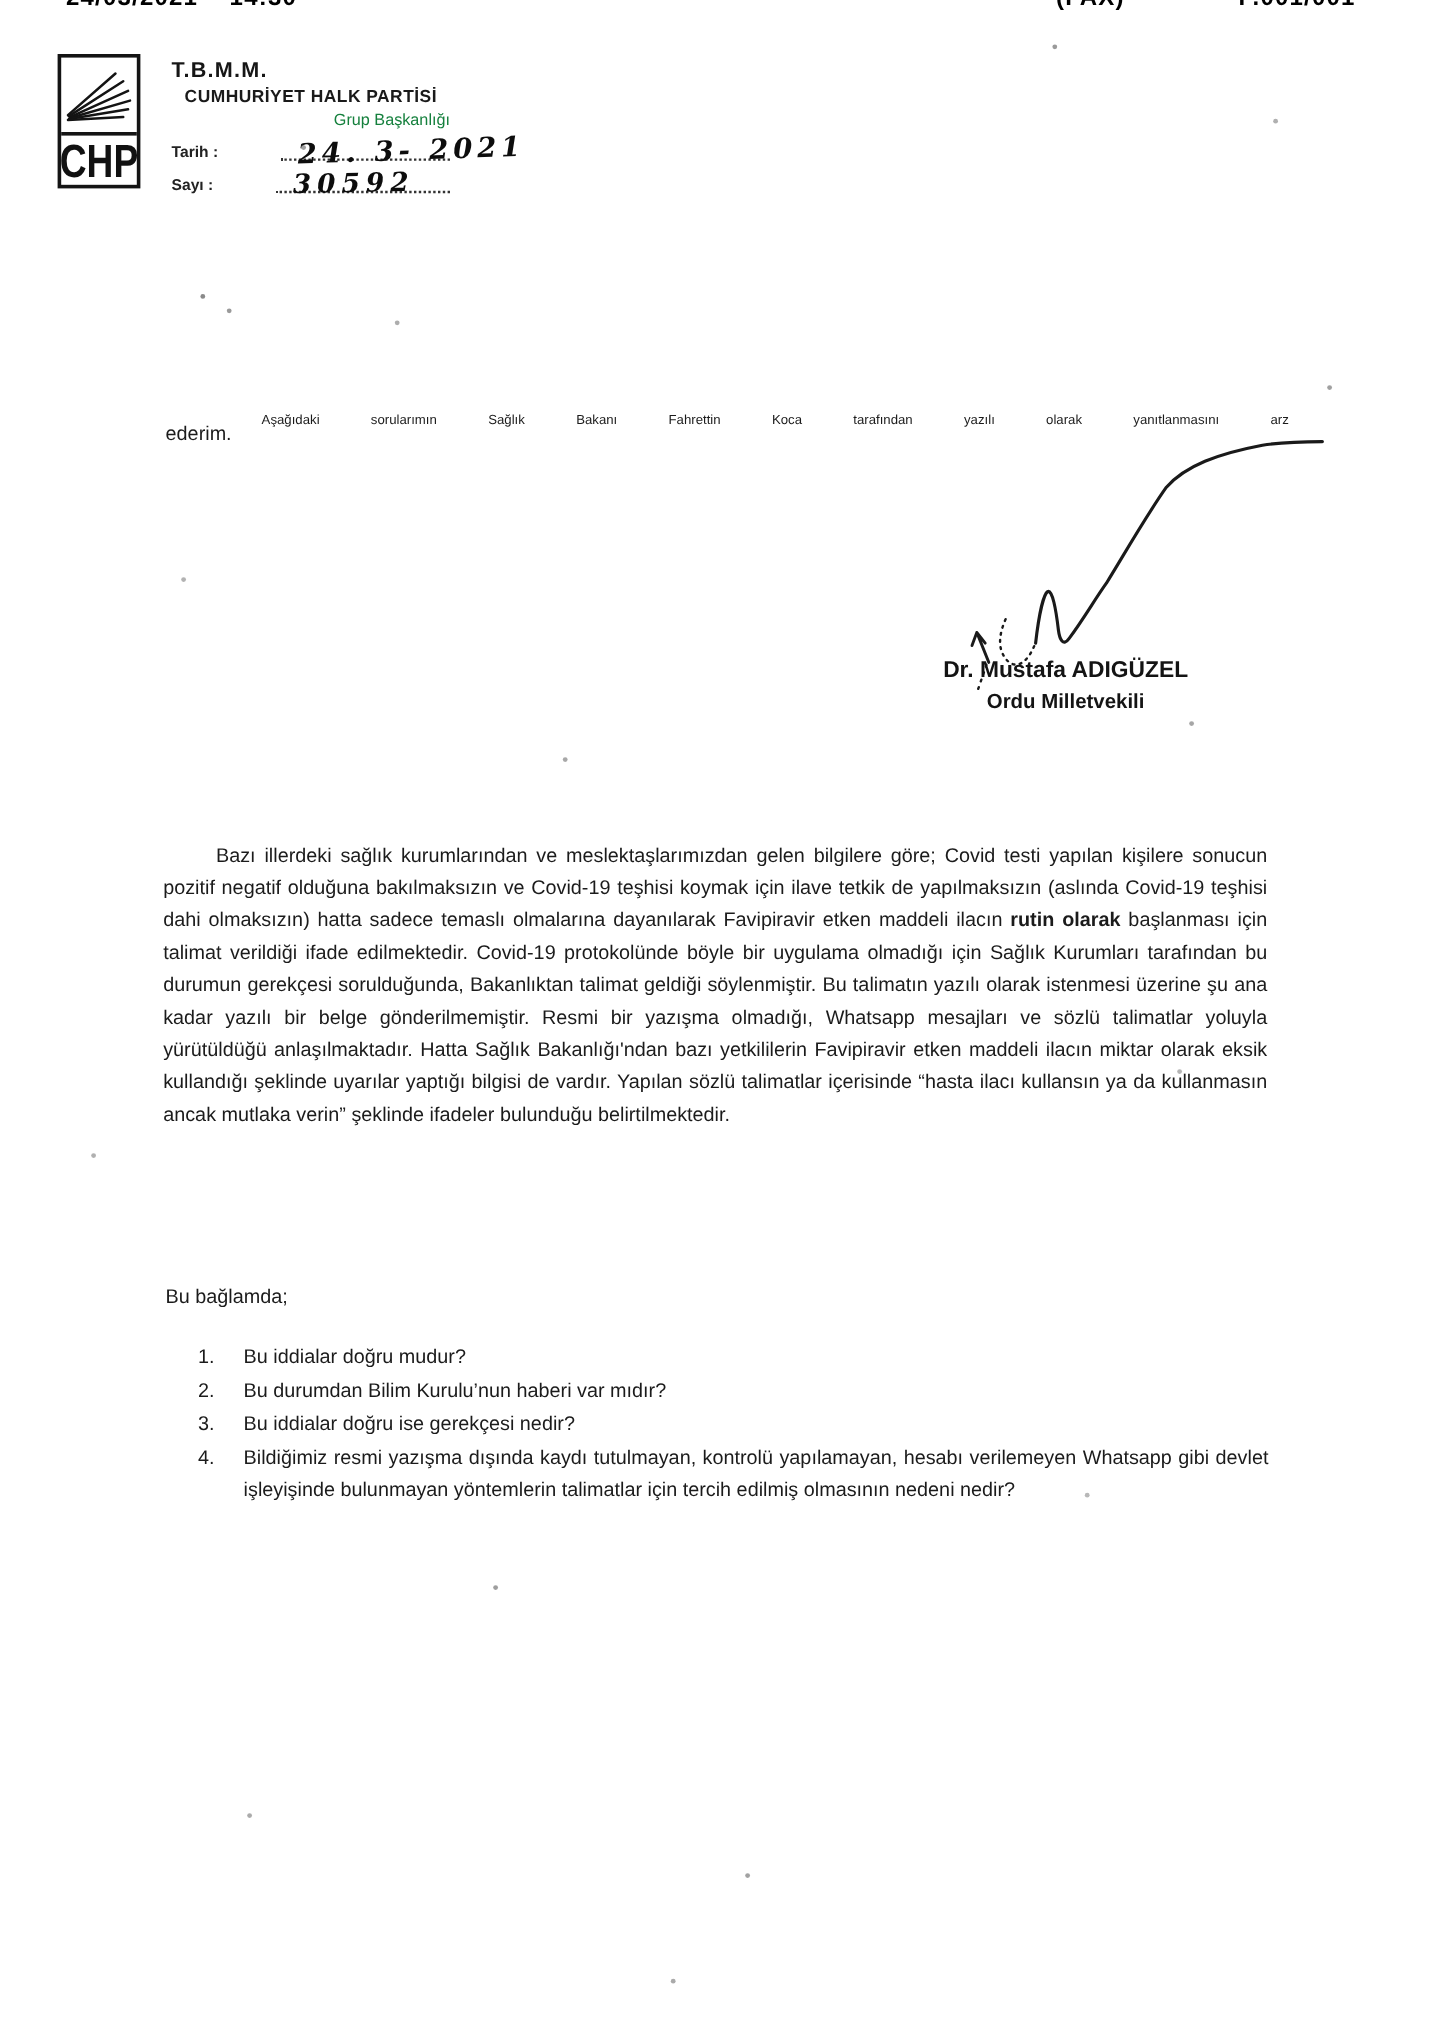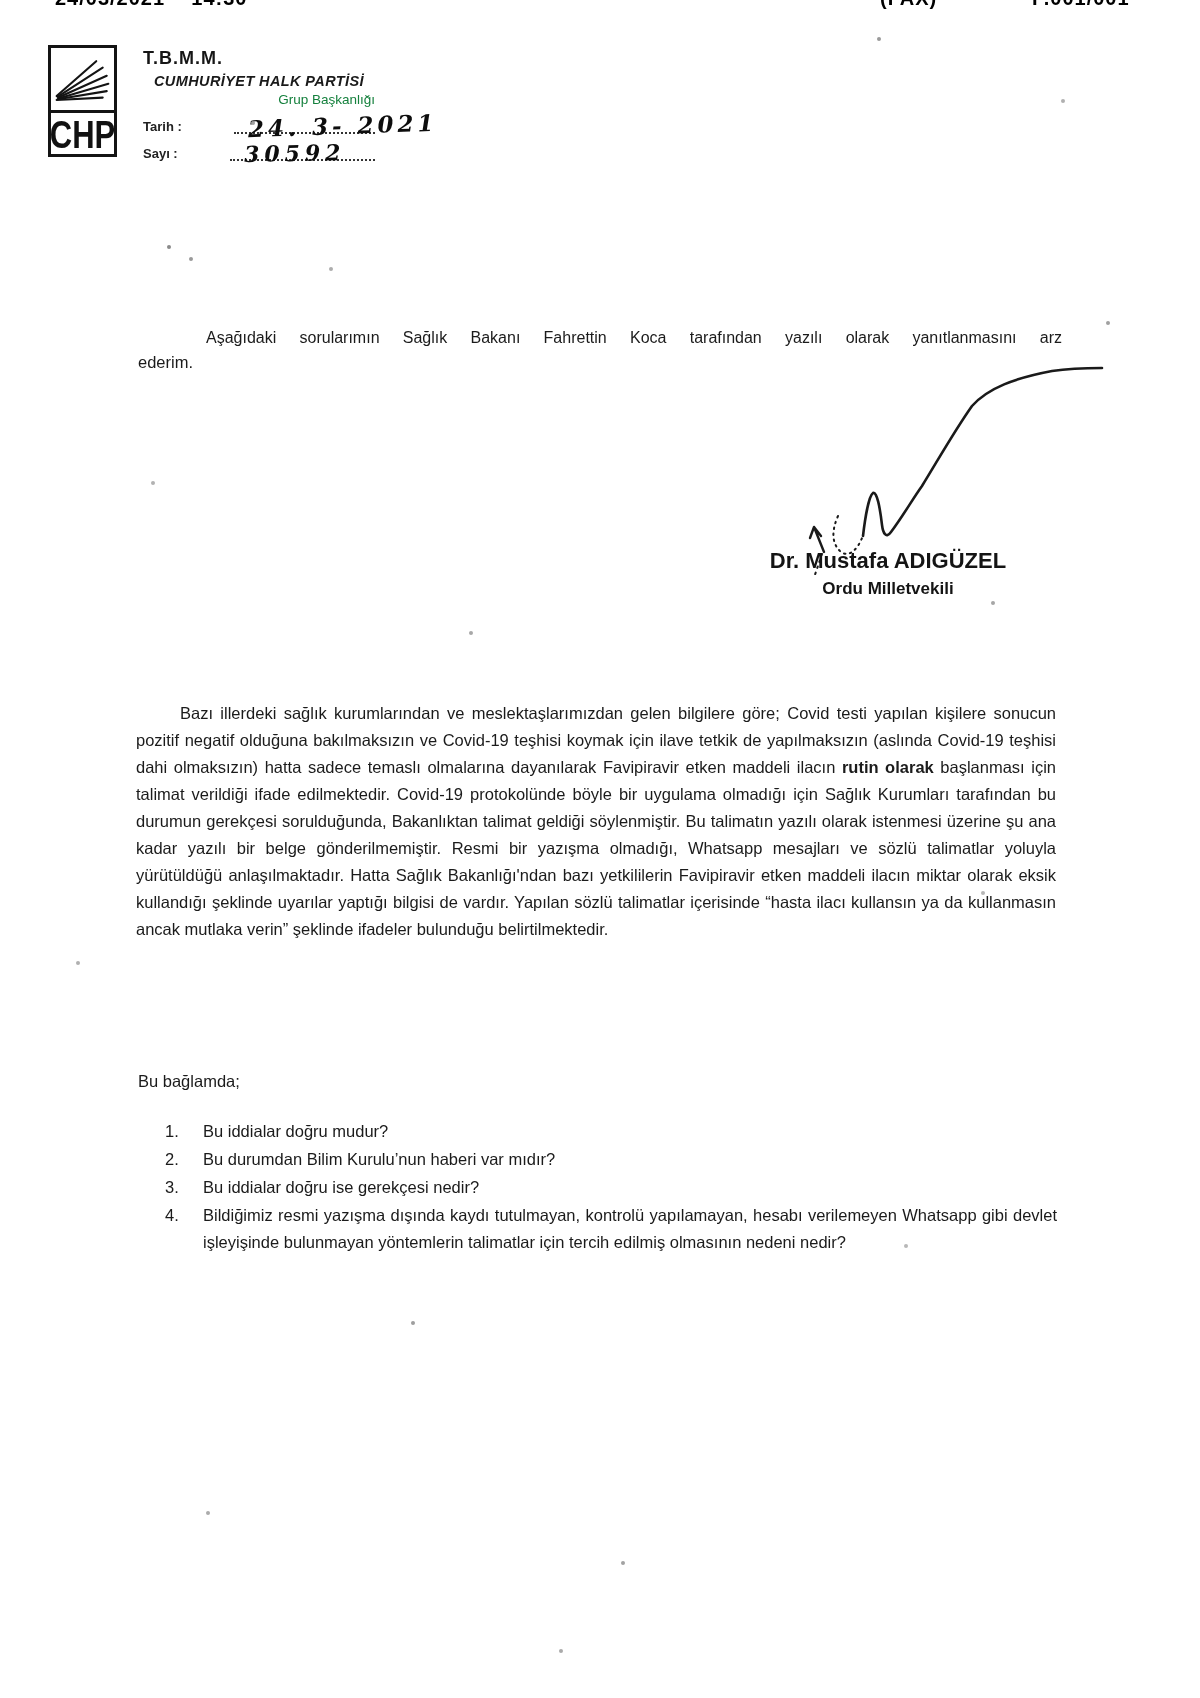--- a/index.html
+++ b/index.html
@@ -13,39 +13,39 @@
   .fax-left{left:55px;}
   .fax-center{left:880px;}
   .fax-right{left:1032px;}
   
   .logo{position:absolute;left:48px;top:45px;width:69px;height:112px;border:3px solid #141414;box-sizing:border-box;}
   .logo-rays{height:62px;border-bottom:3px solid #141414;display:flex;align-items:center;justify-content:center;}
   .logo-chp{height:44px;display:flex;align-items:center;justify-content:center;
     font-weight:bold;font-size:31px;letter-spacing:0px;color:#111;transform:scaleY(1.25);transform-origin:center;}
   .lh-text{position:absolute;left:143px;top:48px;width:232px;}
   .lh1{text-align:left;font-weight:bold;font-size:18px;letter-spacing:1px;color:#161616;}
-  .lh2{text-align:center;font-weight:bold;font-size:14.5px;letter-spacing:0.4px;margin-top:4px;color:#1a1a1a;font-style:italic;}
+  .lh2{text-align:center;font-weight:bold;font-size:14.5px;letter-spacing:0.4px;margin-top:4px;color:#1a1a1a;}
   .lh3{text-align:right;font-size:13.5px;margin-top:3px;color:#15803d;}
   .lh-row{display:flex;align-items:flex-end;margin-top:9px;gap:48px;}
   .lh-label{font-size:13px;font-weight:bold;color:#222;white-space:nowrap;padding-right:4px;}
   .dot-line{flex:1;border-bottom:2px dotted #333;height:16px;position:relative;}
   .handwritten{position:absolute;left:14px;bottom:-7px;
     font-family:"DejaVu Serif",serif;font-style:italic;font-weight:bold;
     font-size:23px;letter-spacing:4px;color:#0d0d0d;transform:rotate(-2deg);white-space:nowrap;}
   .hw-sayi{font-size:22px;letter-spacing:5px;transform:rotate(-1deg);}
   
   .doc-title{position:absolute;left:138px;top:243px;width:920px;margin:0;
     text-align:center;font-size:18px;font-weight:bold;letter-spacing:0.2px;color:#131313;}
-  .salutation1{position:absolute;left:138px;top:320px;width:920px;margin:4px;
-    font-size:16px;line-height:28px;text-indent:64px;
+  .salutation1{position:absolute;left:138px;top:320px;width:920px;margin:16px;
+    font-size:11px;line-height:28px;text-indent:64px;
     text-align:justify;text-align-last:justify;color:#1b1b1b;}
   .salutation2{position:absolute;left:138px;top:348px;width:920px;margin:0;font-size:16.5px;line-height:28px;}
   .signature-svg{position:absolute;left:700px;top:340px;}
   .sig-block{position:absolute;left:700px;top:548px;width:376px;text-align:center;}
-  .sig-name{font-size:22px;font-weight:bold;color:#141414;}
+  .sig-name{font-size:19px;font-weight:bold;color:#141414;}
   .sig-title{font-size:17px;font-weight:bold;margin-top:5px;color:#141414;}
   .body-par{position:absolute;left:136px;top:700px;width:920px;margin:0;
     font-size:16.5px;line-height:27px;text-align:justify;text-indent:44px;color:#1b1b1b;}
   .context-line{position:absolute;left:138px;top:1072px;margin:0;font-size:16.5px;}
   .questions{position:absolute;left:165px;top:1118px;width:892px;}
   .q-row{display:flex;margin:0 0 1px 0;}
   .q-num{width:38px;flex:0 0 38px;font-size:16.5px;line-height:27px;}
   .q-text{flex:1;font-size:16.5px;line-height:27px;text-align:justify;}
   
   .speckles{position:absolute;left:0;top:0;width:2px;height:2px;background:transparent;border-radius:50%;

